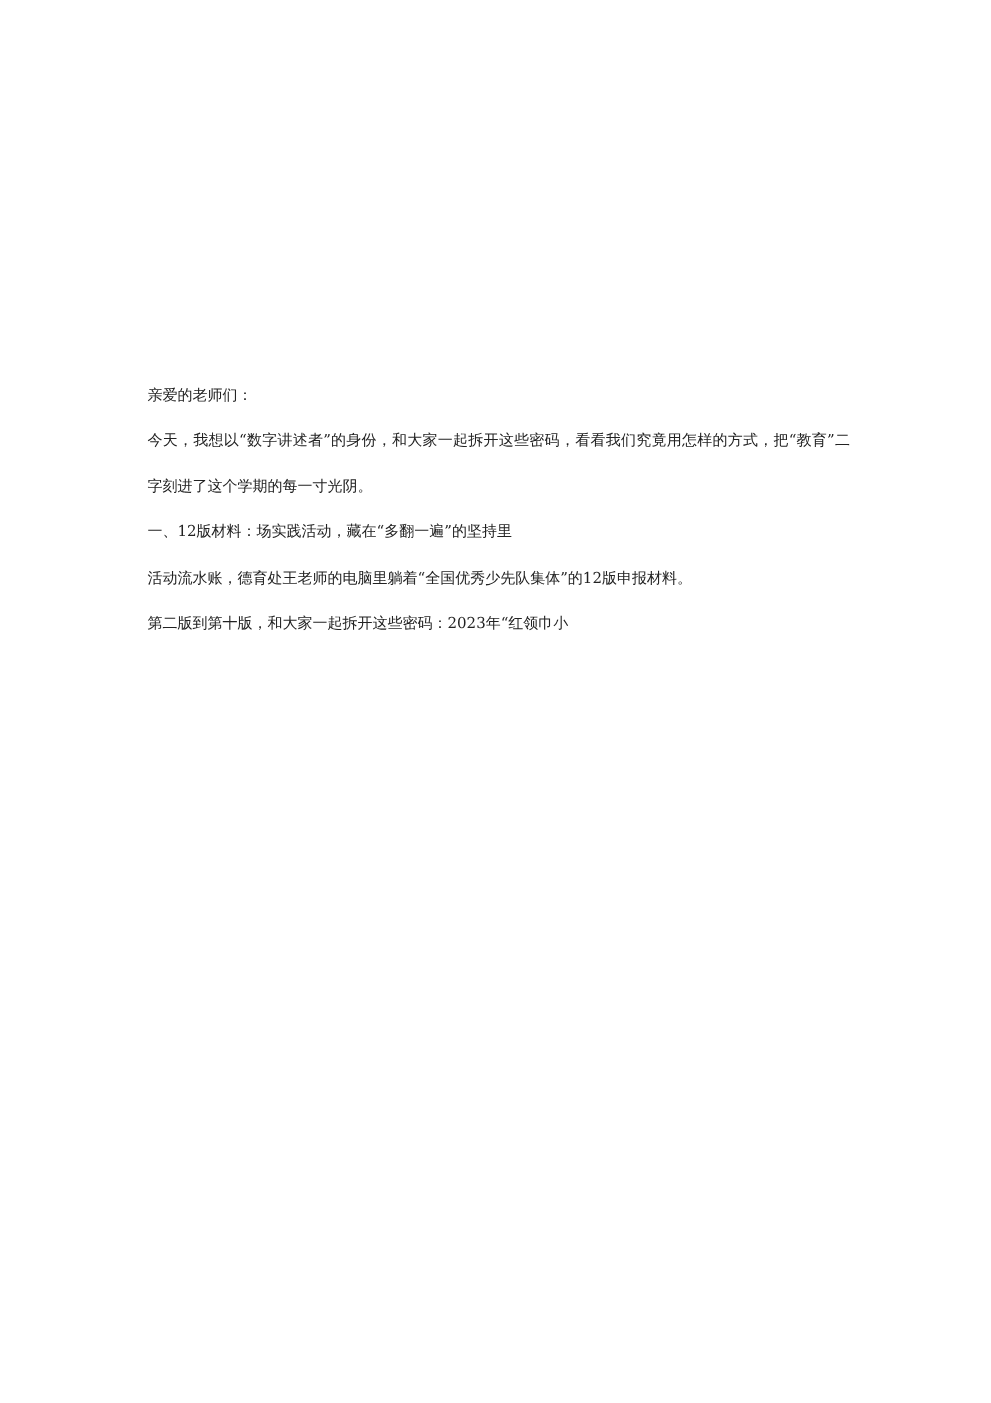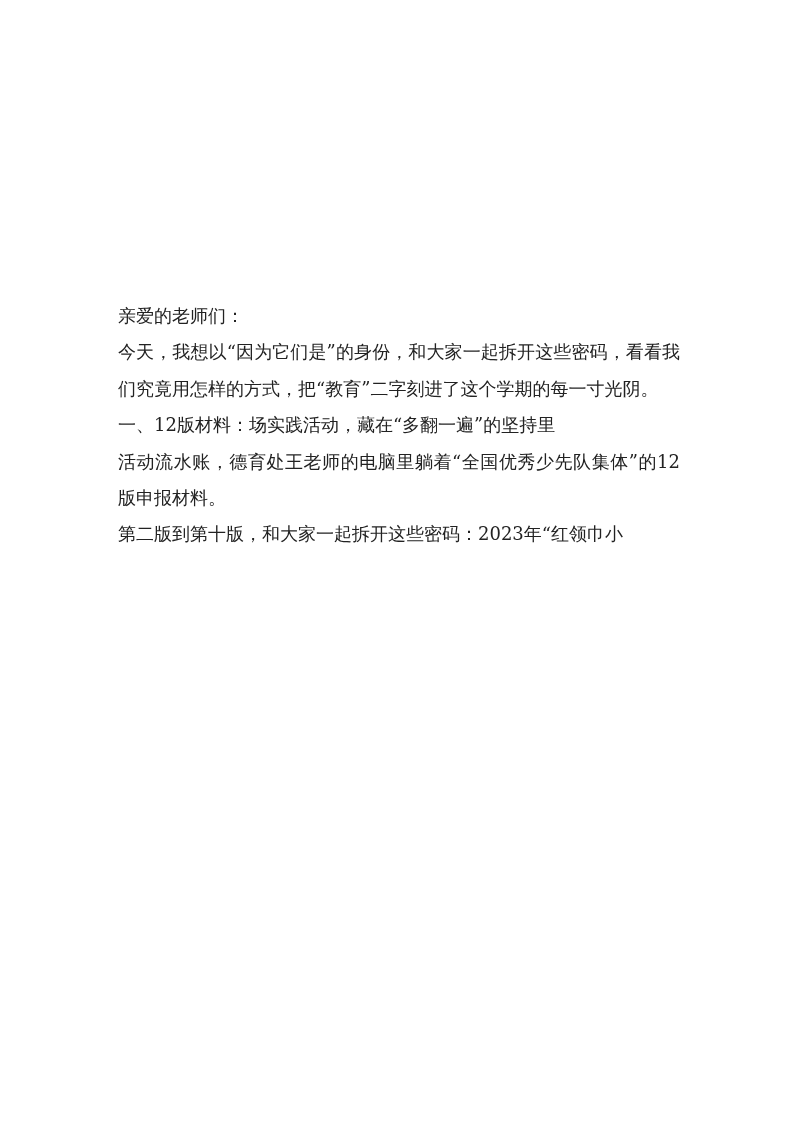--- a/index.html
+++ b/index.html
@@ -8,31 +8,31 @@
     position: absolute; left: 0; top: 0; width: 793px; height: 1122px; background: #fff;
   }
   .title {
     position: absolute; left: 110px; top: 128px; width: 573px;
     font-family: "DejaVu Sans", sans-serif; font-weight: bold;
     font-size: 27px; line-height: 49px; color: #111;
     text-align: center; margin: 0;
   }
   .body {
     position: absolute; left: 118px; top: 298px; width: 562px;
-    font-family: "DejaVu Serif", serif; font-size: 18px; color: #222;
+    font-family: "DejaVu Serif", serif; font-size: 12px; color: #222;
   }
   .body p {
     margin: 0; line-height: 36.4px; text-align: justify; text-align-last: left;
     word-break: break-all;
   }
 </style>
 </head>
 <body>
 
 <div class="page">
   <div class="body">
     <p>亲爱的老师们：</p>
-    <p>今天，我想以“因为它们是”的身份，和大家一起拆开这些密码，看看我们究竟用怎样的方式，把“教育”二字刻进了这个学期的每一寸光阴。</p>
+    <p>今天，我想以“数字讲述者”的身份，和大家一起拆开这些密码，看看我们究竟用怎样的方式，把“教育”二字刻进了这个学期的每一寸光阴。</p>
     <p>一、12版材料：场实践活动，藏在“多翻一遍”的坚持里</p>
     <p>活动流水账，德育处王老师的电脑里躺着“全国优秀少先队集体”的12版申报材料。</p>
     <p>第二版到第十版，和大家一起拆开这些密码：2023年“红领巾小</p>
   </div>
 </div>
 
 </body></html>

